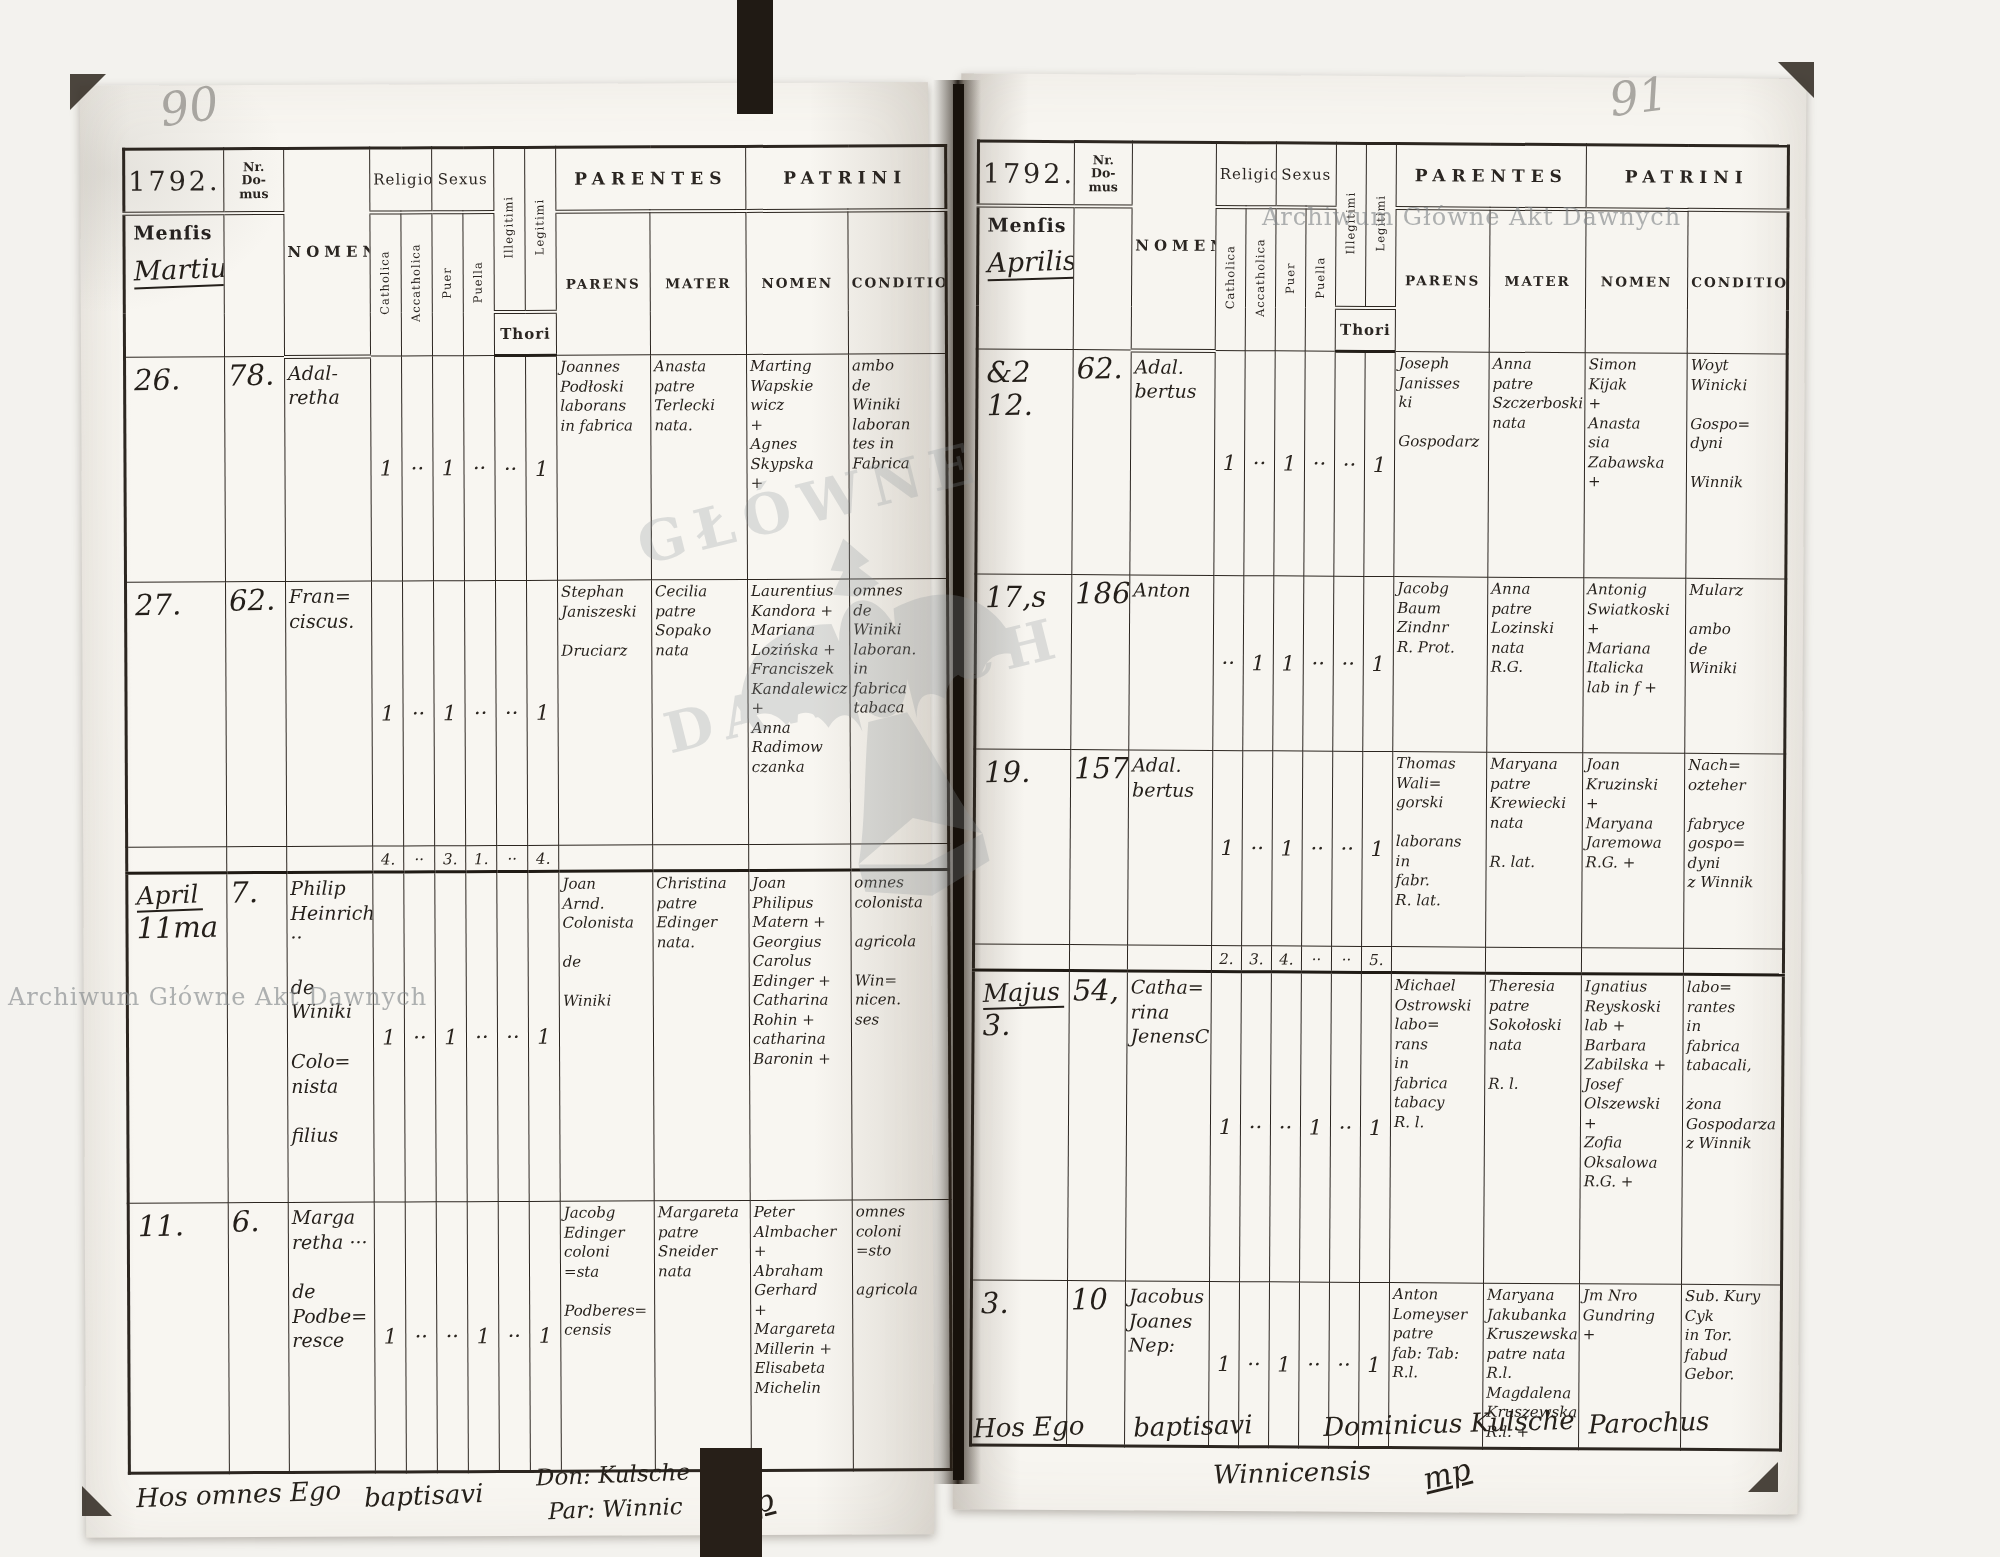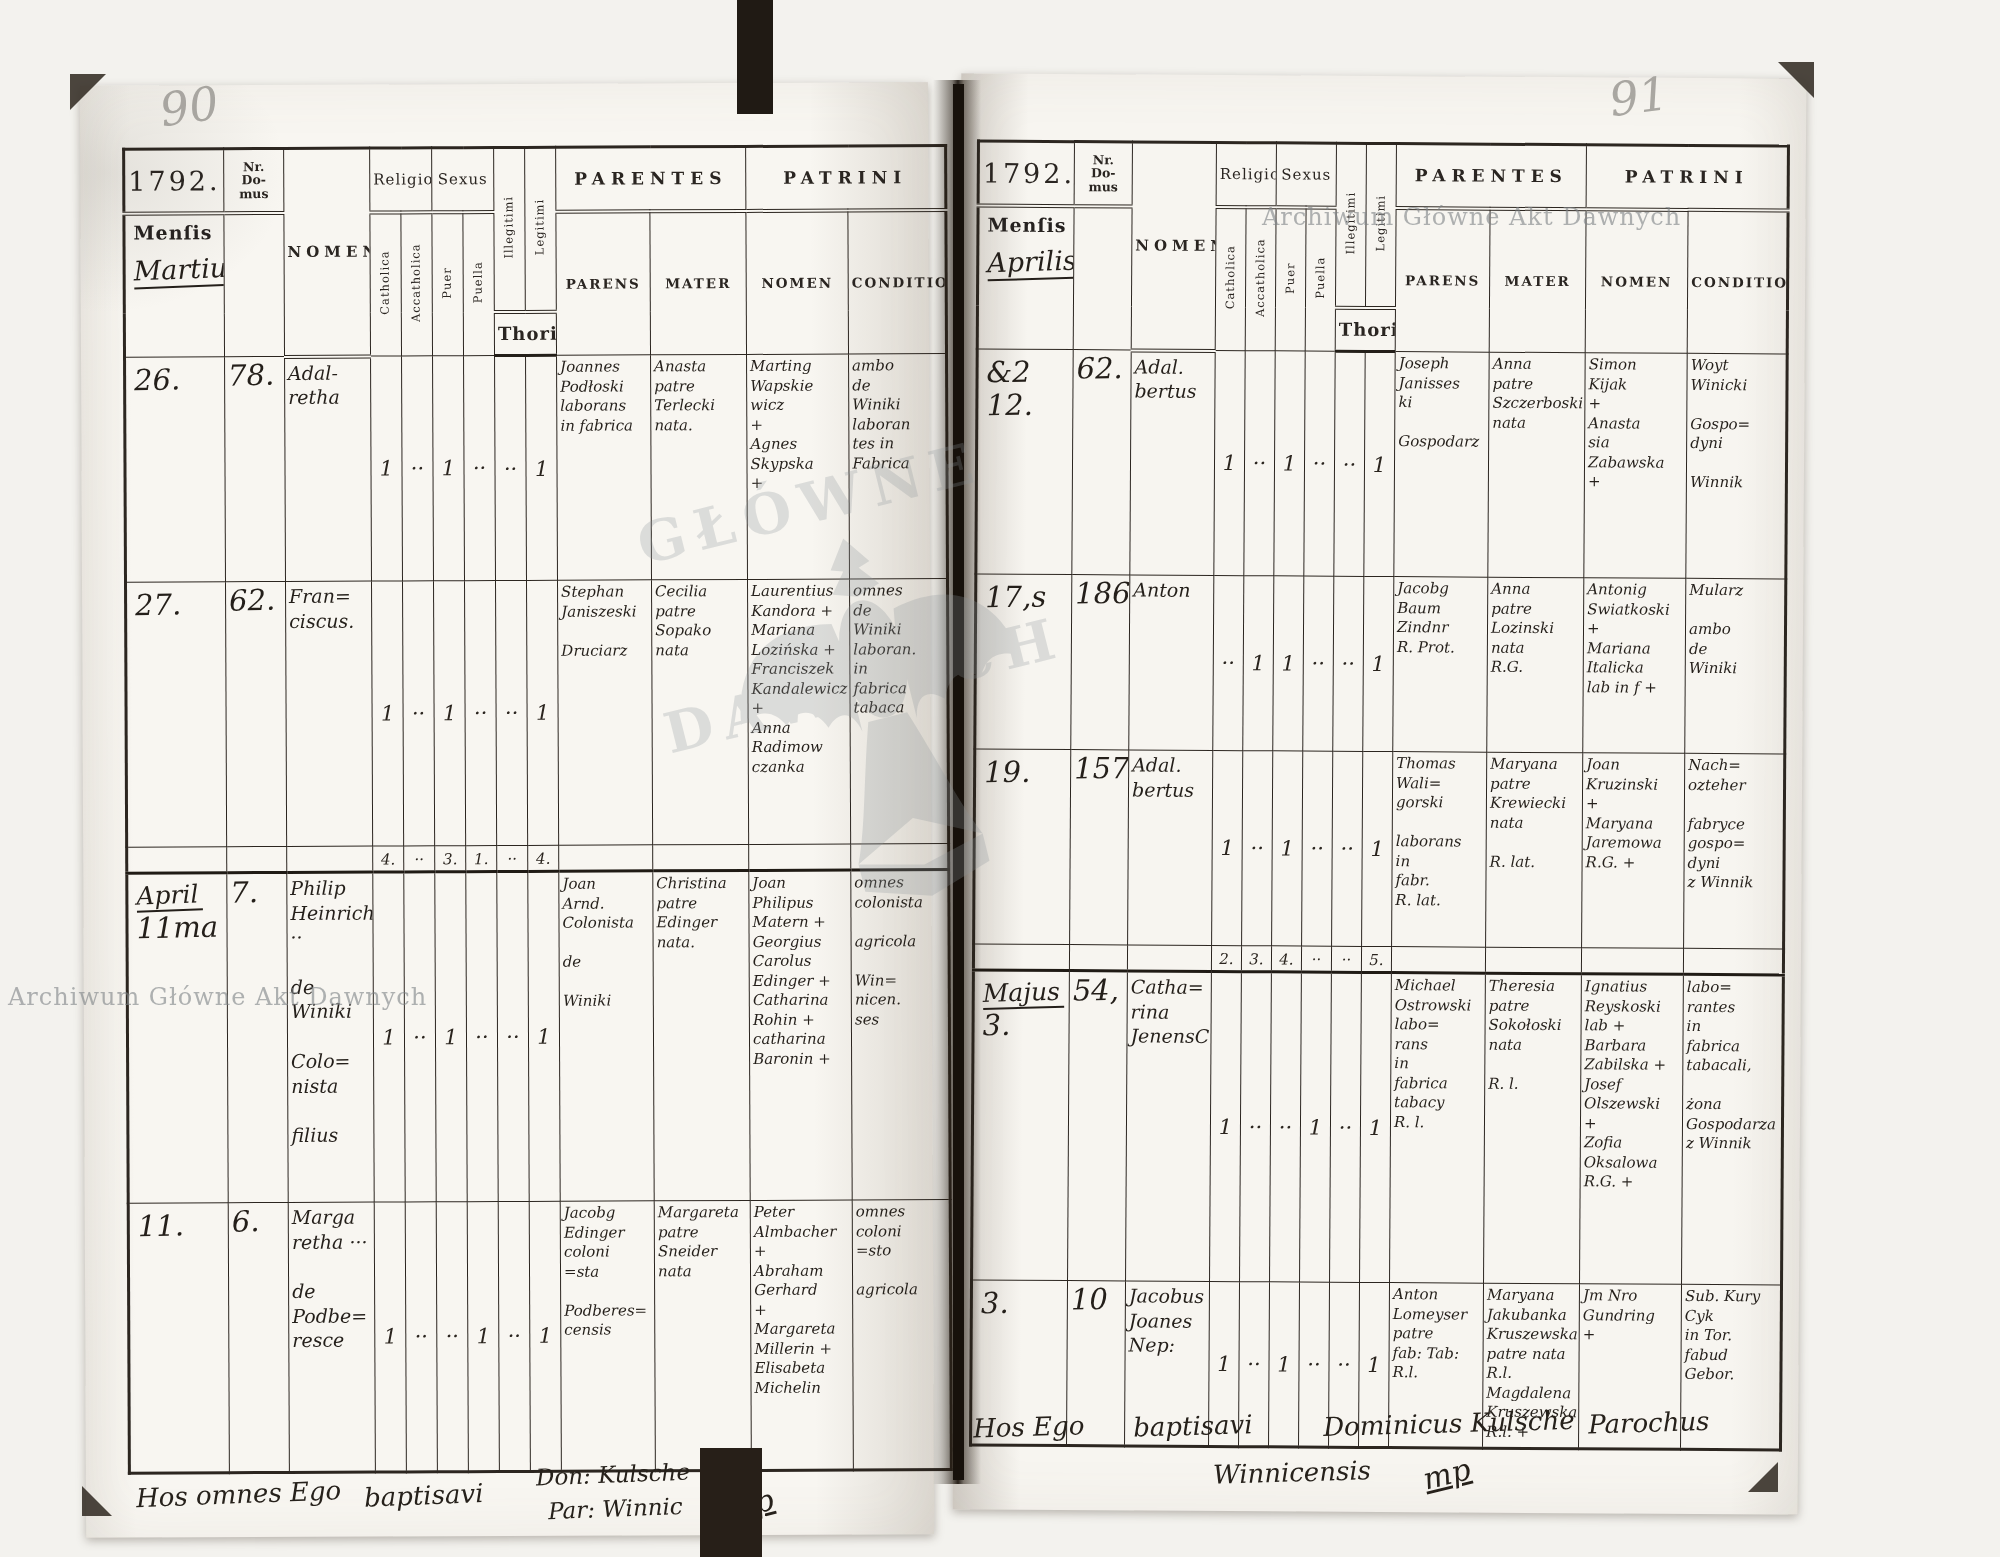--- a/index.html
+++ b/index.html
@@ -34,21 +34,21 @@
   table.reg{border:3px solid #2c2620;}
   tr.bandA td{border-bottom:4px double #2c2620;}
   tr.bandC td{border-bottom:3px solid #241f19;}
   .hc{text-align:center;vertical-align:middle !important;color:#2a2521;}
   .yr{font-size:27px;font-weight:400;letter-spacing:3px;}
   .nrd{font-size:12.5px;font-weight:700;line-height:1.1;}
   .nomenbig{font-size:15px;letter-spacing:5px;font-weight:700;}
   .relsex{font-size:15px;letter-spacing:1px;}
   .big{font-size:17px;font-weight:700;letter-spacing:6px;}
   .sub{font-size:13.5px;font-weight:700;letter-spacing:2px;}
-  .thori{font-size:18px;font-weight:700;letter-spacing:1px;}
+  .thori{font-size:15px;font-weight:700;letter-spacing:1px;}
   .vert{vertical-align:middle !important;text-align:center;}
   .vert span{writing-mode:vertical-rl;transform:rotate(180deg);
     font-size:11.5px;letter-spacing:1px;display:inline-block;line-height:1;}
   .mensL{vertical-align:top !important;text-align:left;padding:6px 4px 0 8px !important;}
   .plabel{font-size:19px;font-weight:700;letter-spacing:1px;display:block;}
   
   .hw{font-family:"DejaVu Serif",serif;font-style:italic;color:#241f1a;}
   .pre{white-space:pre-line;}
   .monthname{font-size:27px;display:inline-block;margin-top:10px;
     border-bottom:2.5px solid #241f1a;padding:0 6px 1px 0;transform:rotate(-2deg);}

